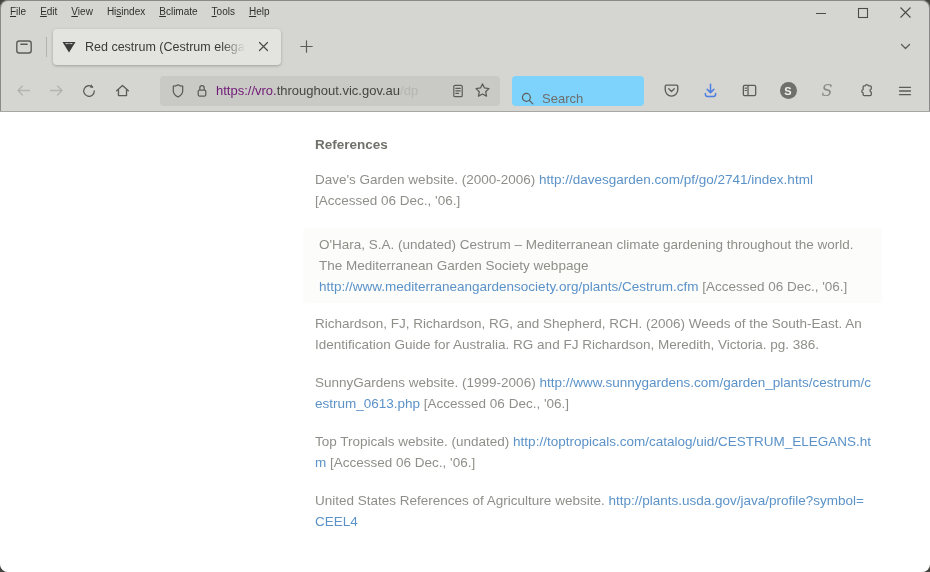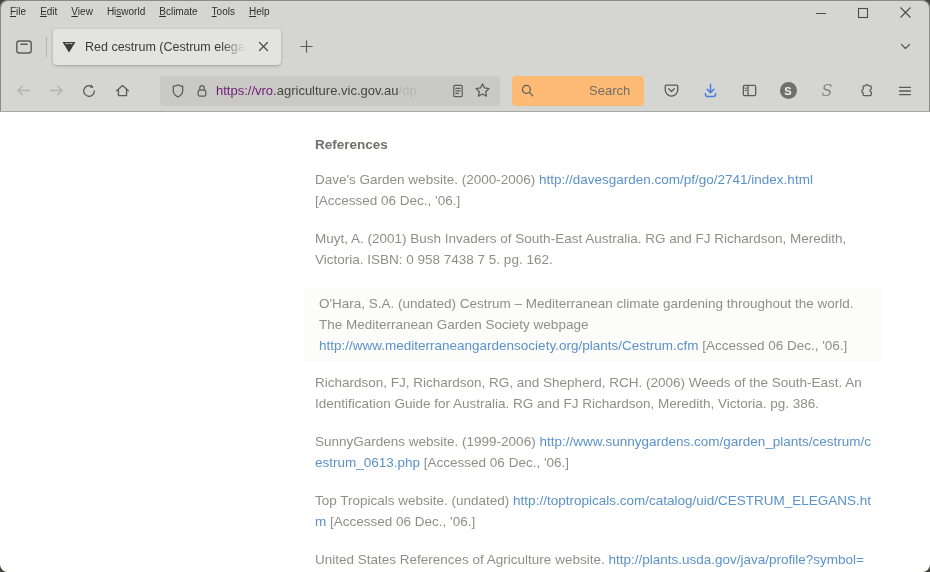--- a/index.html
+++ b/index.html
@@ -79,28 +79,27 @@
     padding: 0 6px;
     flex: none;
   }
   .urlbar .badge-icon { width: 24px; height: 24px; display:flex; align-items:center; justify-content:center; color:#5c5c59; flex:none; }
   .url-text { font-size: 13px; white-space: nowrap; overflow: hidden; margin-left: 2px; }
   .url-dim { color: #701a75; }
   .url-domain { color: #454542; }
   .url-path { color: #b5b5b1; }
   .urlbar-spacer { flex: 1; }
   .searchbar {
-    display: flex; align-items: center;
+    display: flex; align-items: flex-end;
     width: 132px; height: 30px;
     margin-left: 12px;
-    background: #fdba74;
+    background: #7dd3fc;
     border-radius: 4px;
     padding: 0 8px;
     flex: none;
-    gap: 47px;
   }
   .search-placeholder { font-size: 13px; color: #6e6e6a; margin-left: 7px; }
   .toolbar-icons { display: flex; align-items: center; gap: 9px; margin-left: auto; margin-right: 2px; }
   .accent-download { color: #4c7de0; }
   .s-badge { width: 17px; height: 17px; border-radius: 50%; background: #6f6f6b; color: #efefec; font-size: 11px; font-weight: bold; display:flex; align-items:center; justify-content:center; }
   .s-letter { font-family: "DejaVu Serif", serif; font-style: italic; font-size: 16px; color: #8a8a86; line-height: 1; }
   
   .content {
     height: 502px; overflow: hidden;
     background: #ffffff;
@@ -123,21 +122,21 @@
 </head>
 <body>
 
 <div class="window">
 
   <div class="titlebar">
     <div class="menubar">
       <div class="menu-item"><span></span><span class="accel">F</span><span>ile</span></div>
       <div class="menu-item"><span></span><span class="accel">E</span><span>dit</span></div>
       <div class="menu-item"><span></span><span class="accel">V</span><span>iew</span></div>
-      <div class="menu-item"><span>Hi</span><span class="accel">s</span><span>world</span></div>
+      <div class="menu-item"><span>Hi</span><span class="accel">s</span><span>index</span></div>
       <div class="menu-item"><span></span><span class="accel">B</span><span>climate</span></div>
       <div class="menu-item"><span></span><span class="accel">T</span><span>ools</span></div>
       <div class="menu-item"><span></span><span class="accel">H</span><span>elp</span></div>
     </div>
     <div class="window-controls">
       <div class="win-btn">
         <span>
             <svg width="12" height="12" viewBox="0 0 12 12">
               <line x1="1" y1="6.5" x2="11" y2="6.5" stroke="currentColor" stroke-width="1.1"></line>
             </svg>
@@ -240,21 +239,21 @@
           <svg width="16" height="16" viewBox="0 0 16 16">
             <path d="M8 1.8 C9.6 2.9 11.1 3.2 12.7 3.2 V7.8 C12.7 10.7 10.7 12.7 8 14 C5.3 12.7 3.3 10.7 3.3 7.8 V3.2 C4.9 3.2 6.4 2.9 8 1.8 Z" fill="none" stroke="currentColor" stroke-width="1.25" stroke-linejoin="round"></path>
           </svg>
         </span>
       <span class="badge-icon">
           <svg width="16" height="16" viewBox="0 0 16 16">
             <rect x="4.2" y="7" width="7.6" height="6" rx="1.2" fill="none" stroke="currentColor" stroke-width="1.25"></rect>
             <path d="M5.8 7 V4.9 a2.2 2.2 0 0 1 4.4 0 V7" fill="none" stroke="currentColor" stroke-width="1.25"></path>
           </svg>
         </span>
-      <span class="url-text"><span class="url-dim">https://</span><span class="url-dim">vro.</span><span class="url-domain">agriculture.vic.gov.au</span><span class="url-path">/dp</span></span>
+      <span class="url-text"><span class="url-dim">https://</span><span class="url-dim">vro.</span><span class="url-domain">throughout.vic.gov.au</span><span class="url-path">/dp</span></span>
       <span class="urlbar-spacer"></span>
       <span class="badge-icon">
           <svg width="16" height="16" viewBox="0 0 16 16">
             <rect x="3.8" y="2.3" width="8.4" height="11.4" rx="1.3" fill="none" stroke="currentColor" stroke-width="1.2"></rect>
             <line x1="5.8" y1="5.4" x2="10.2" y2="5.4" stroke="currentColor" stroke-width="1.1" stroke-linecap="round"></line>
             <line x1="5.8" y1="7.9" x2="10.2" y2="7.9" stroke="currentColor" stroke-width="1.1" stroke-linecap="round"></line>
             <line x1="5.8" y1="10.4" x2="8.6" y2="10.4" stroke="currentColor" stroke-width="1.1" stroke-linecap="round"></line>
           </svg>
         </span>
       <span class="badge-icon">
@@ -323,21 +322,20 @@
       </div>
     </div>
   </div>
 
   <div class="content">
     <div class="page">
       <h3>References</h3>
 
       <p class="ref"><span>Dave's Garden website. (2000-2006) </span><a>http://davesgarden.com/pf/go/2741/index.html</a><span> [Accessed 06 Dec., '06.]</span></p>
 
-      <p class="ref"><span>Muyt, A. (2001) Bush Invaders of South-East Australia. RG and FJ Richardson, Meredith, Victoria. ISBN: 0 958 7438 7 5. pg. 162.</span></p>
 
       <p class="ref highlight"><span>O'Hara, S.A. (undated) Cestrum – Mediterranean climate gardening throughout the world. The Mediterranean Garden Society webpage</span><br><a>http://www.mediterraneangardensociety.org/plants/Cestrum.cfm</a><span> [Accessed 06 Dec., '06.]</span></p>
 
       <p class="ref"><span>Richardson, FJ, Richardson, RG, and Shepherd, RCH. (2006) Weeds of the South-East. An Identification Guide for Australia. RG and FJ Richardson, Meredith, Victoria. pg. 386.</span></p>
 
       <p class="ref"><span>SunnyGardens website. (1999-2006) </span><a>http://www.sunnygardens.com/garden_plants/cestrum/cestrum_0613.php</a><span> [Accessed 06 Dec., '06.]</span></p>
 
       <p class="ref"><span>Top Tropicals website. (undated) </span><a>http://toptropicals.com/catalog/uid/CESTRUM_ELEGANS.htm</a><span> [Accessed 06 Dec., '06.]</span></p>
 
       <p class="ref"><span>United States References of Agriculture website. </span><a>http://plants.usda.gov/java/profile?symbol=CEEL4</a></p>

